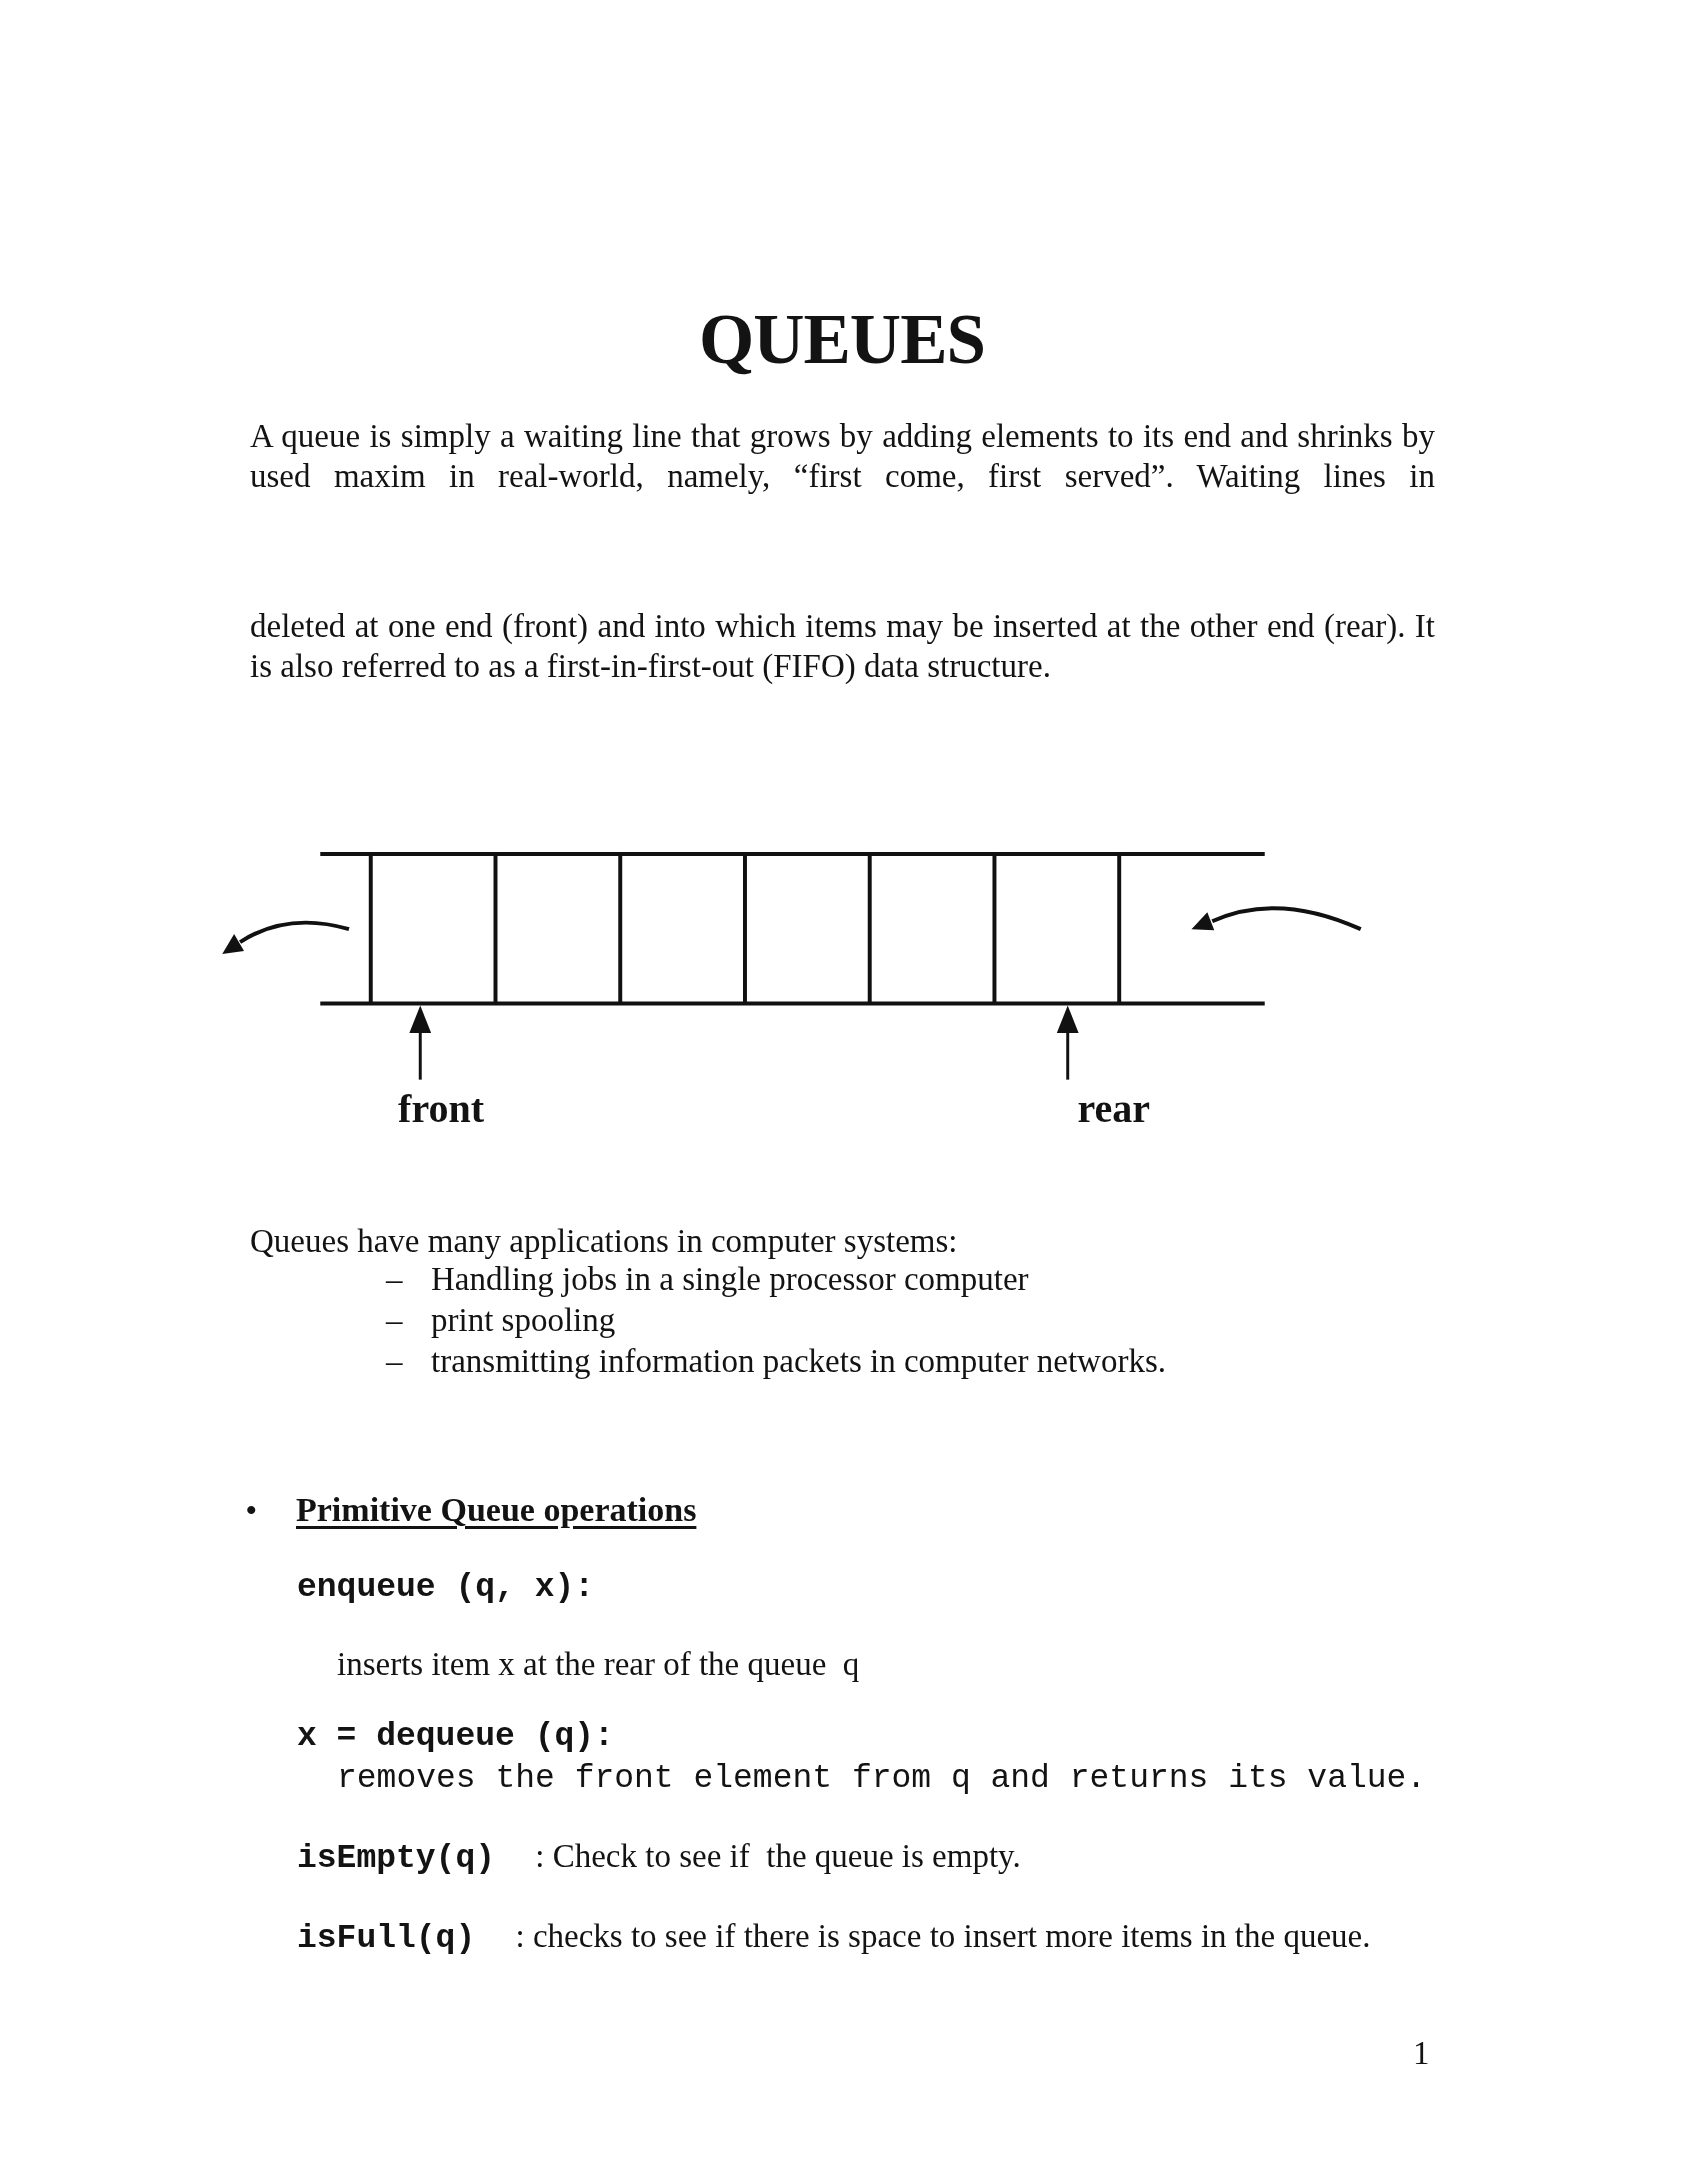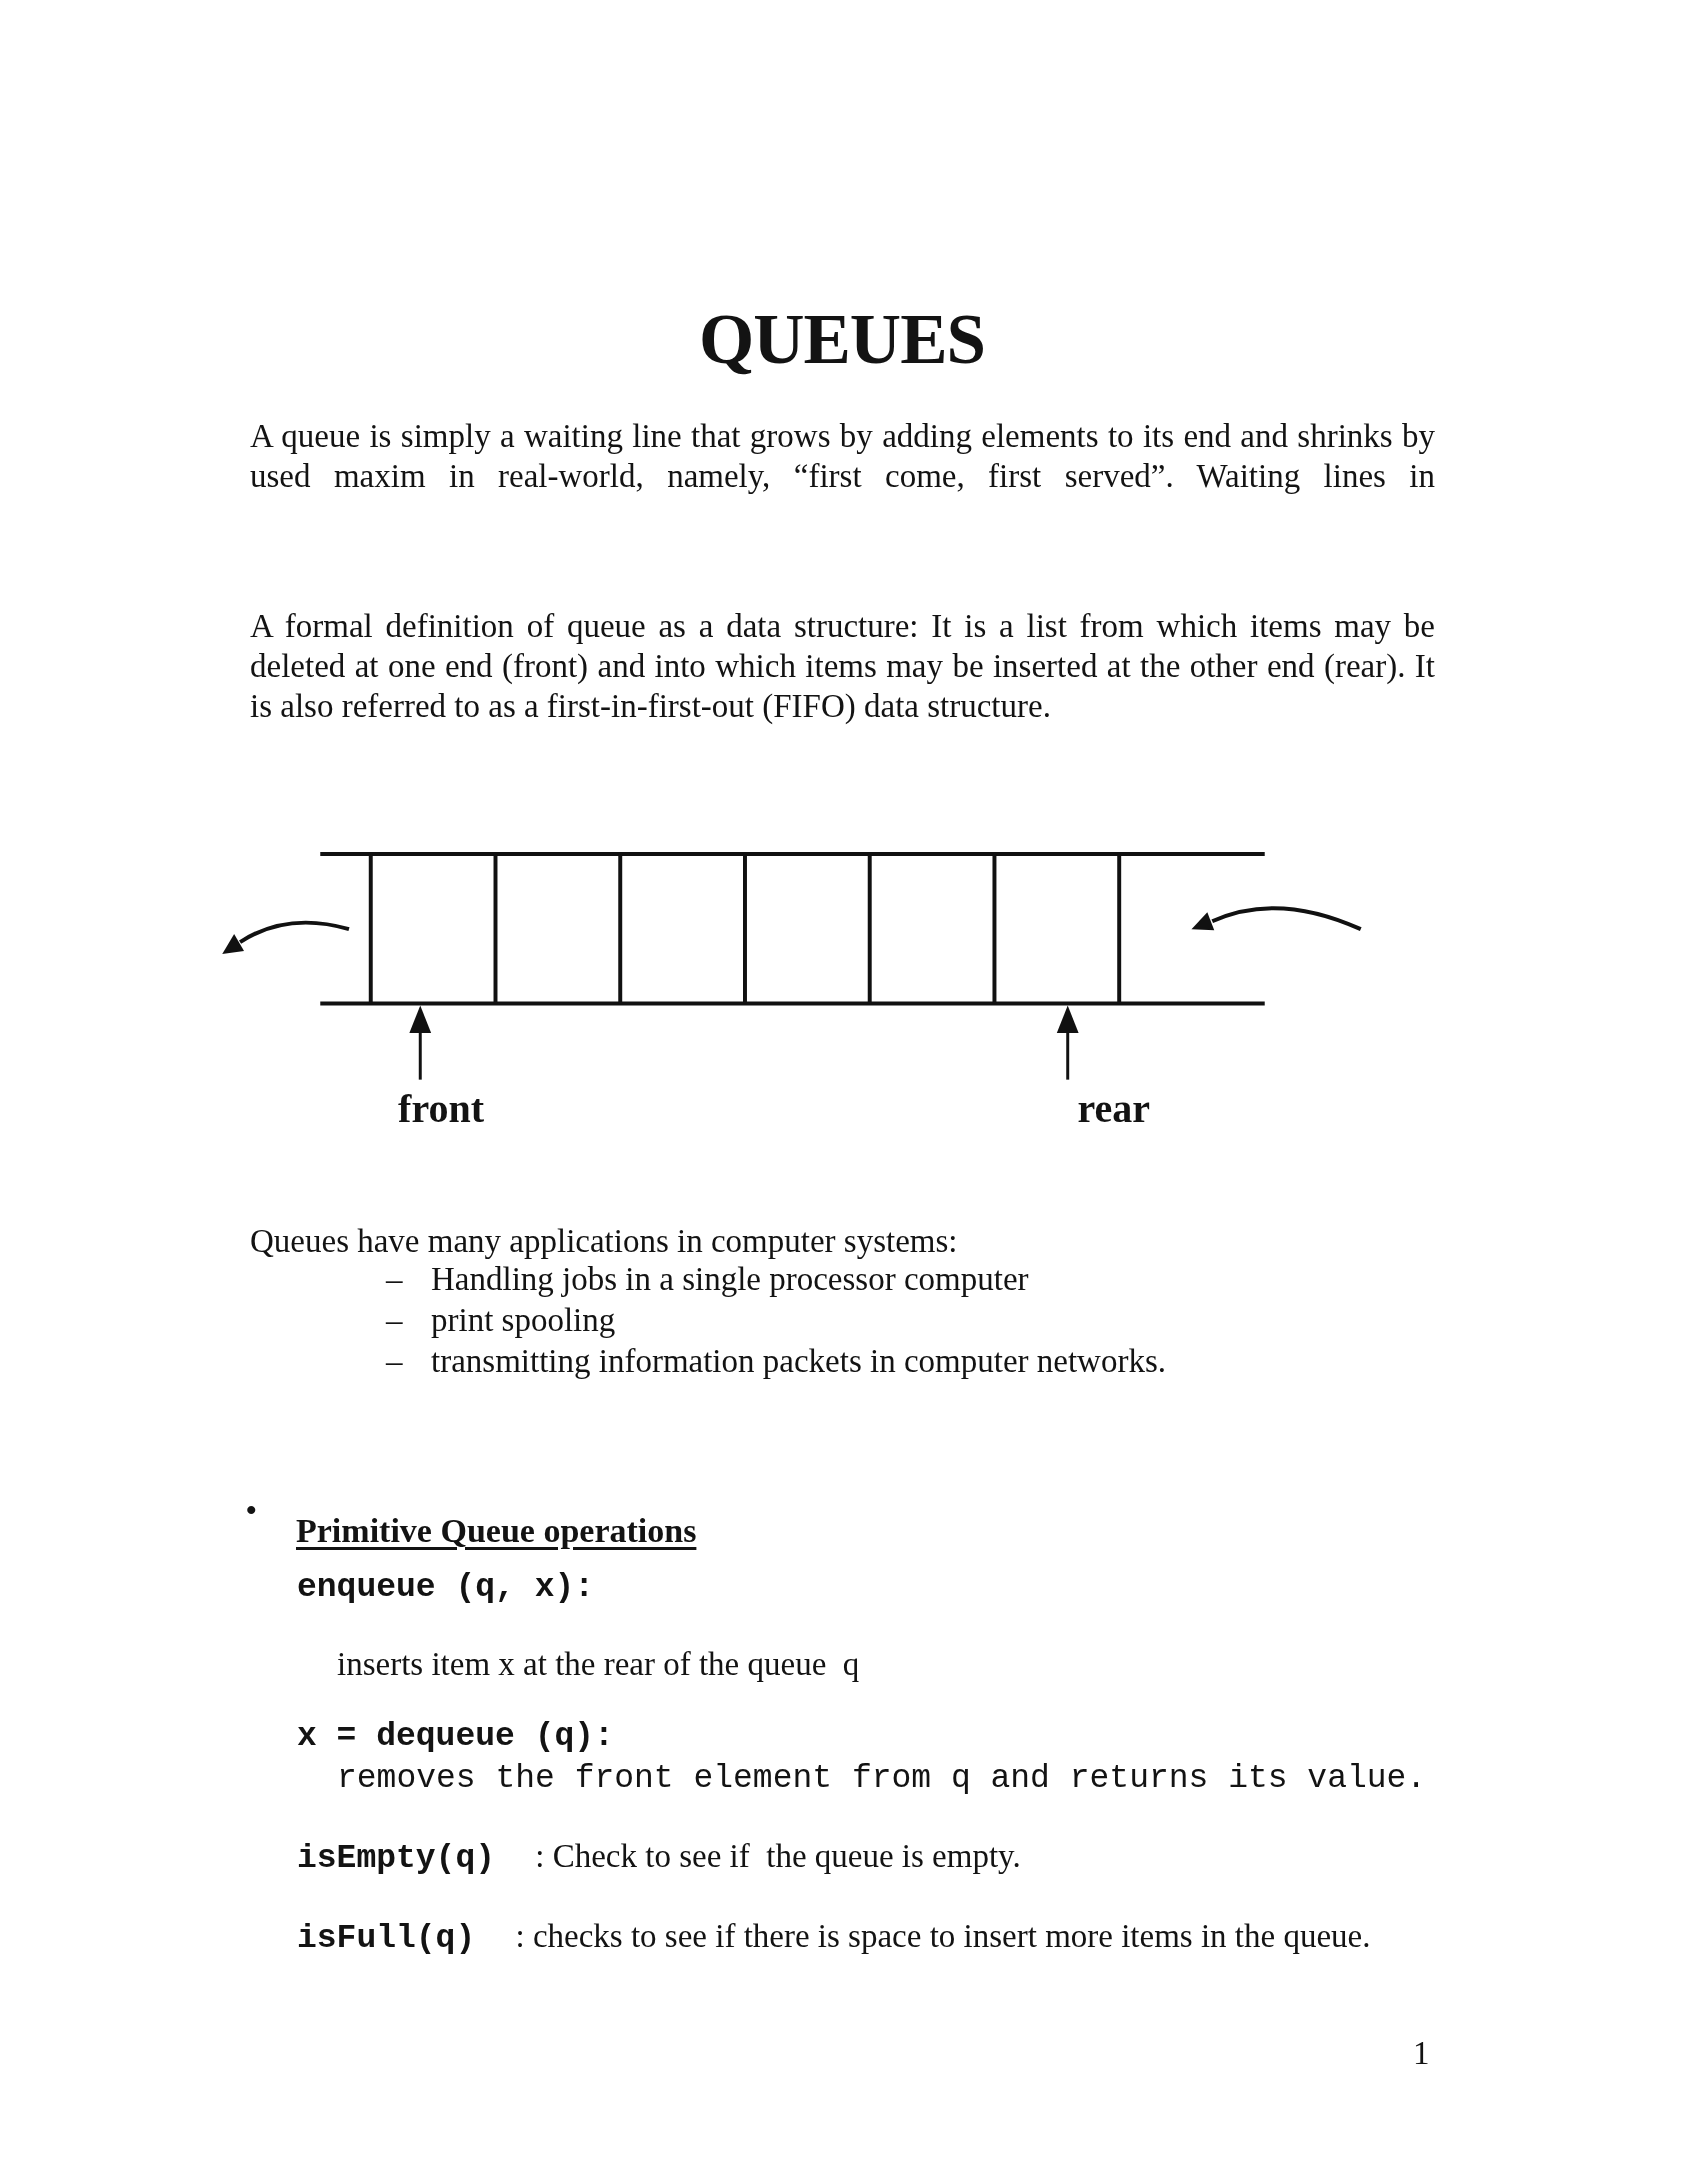--- a/index.html
+++ b/index.html
@@ -19,39 +19,37 @@
   .ws{white-space:pre-wrap;margin-left:32px;}
   .body-text{font-size:33px;line-height:40px;}
   .list-item{display:flex;font-size:33px;line-height:40px;}
   .dash{width:45px;flex:0 0 45px;}
   .ops-heading{display:flex;font-size:34px;line-height:40px;font-weight:bold;}
   .ops-bullet{width:50px;flex:0 0 50px;font-size:30px;}
   .ops-heading .label{
     text-decoration:underline;
     text-decoration-thickness:3px;
     text-underline-offset:5px;
-    margin-top:21px;
   }
   .diagram-label{font-size:40px;font-weight:bold;width:149px;text-align:right;line-height:1;}
   .pageno{font-size:33px;}
   svg line, svg path{stroke:#111;fill:none;}
   svg polygon{fill:#111;stroke:none;}
 </style>
 </head>
 <body>
 
 <div class="abs title" style="left:248px;top:269px;">QUEUES</div>
 
 <div class="abs para" style="left:250px;top:416px;">
   <div class="jline">A queue is simply a waiting line that grows by adding elements to its end and shrinks by</div>
   <div class="jline">used maxim in real-world, namely, “first come, first served”. Waiting lines in</div>
 </div>
 
 <div class="abs para" style="left:250px;top:606px;">
-  <div class="jline">A formal definition of queue as a data structure: It is a list from which items may be</div>
   <div class="jline">deleted at one end (front) and into which items may be inserted at the other end (rear). It</div>
   <div>is also referred to as a first-in-first-out (FIFO) data structure.</div>
 </div>
 
 <svg class="abs" style="left:149px;top:832px;" width="1287" height="327" viewBox="150 840 1300 330">
   <g stroke-width="4">
     <line x1="323" y1="862" x2="1277" y2="862"></line>
     <line x1="323" y1="1013" x2="1277" y2="1013"></line>
     <line x1="374" y1="862" x2="374" y2="1013"></line>
     <line x1="500" y1="862" x2="500" y2="1013"></line>

